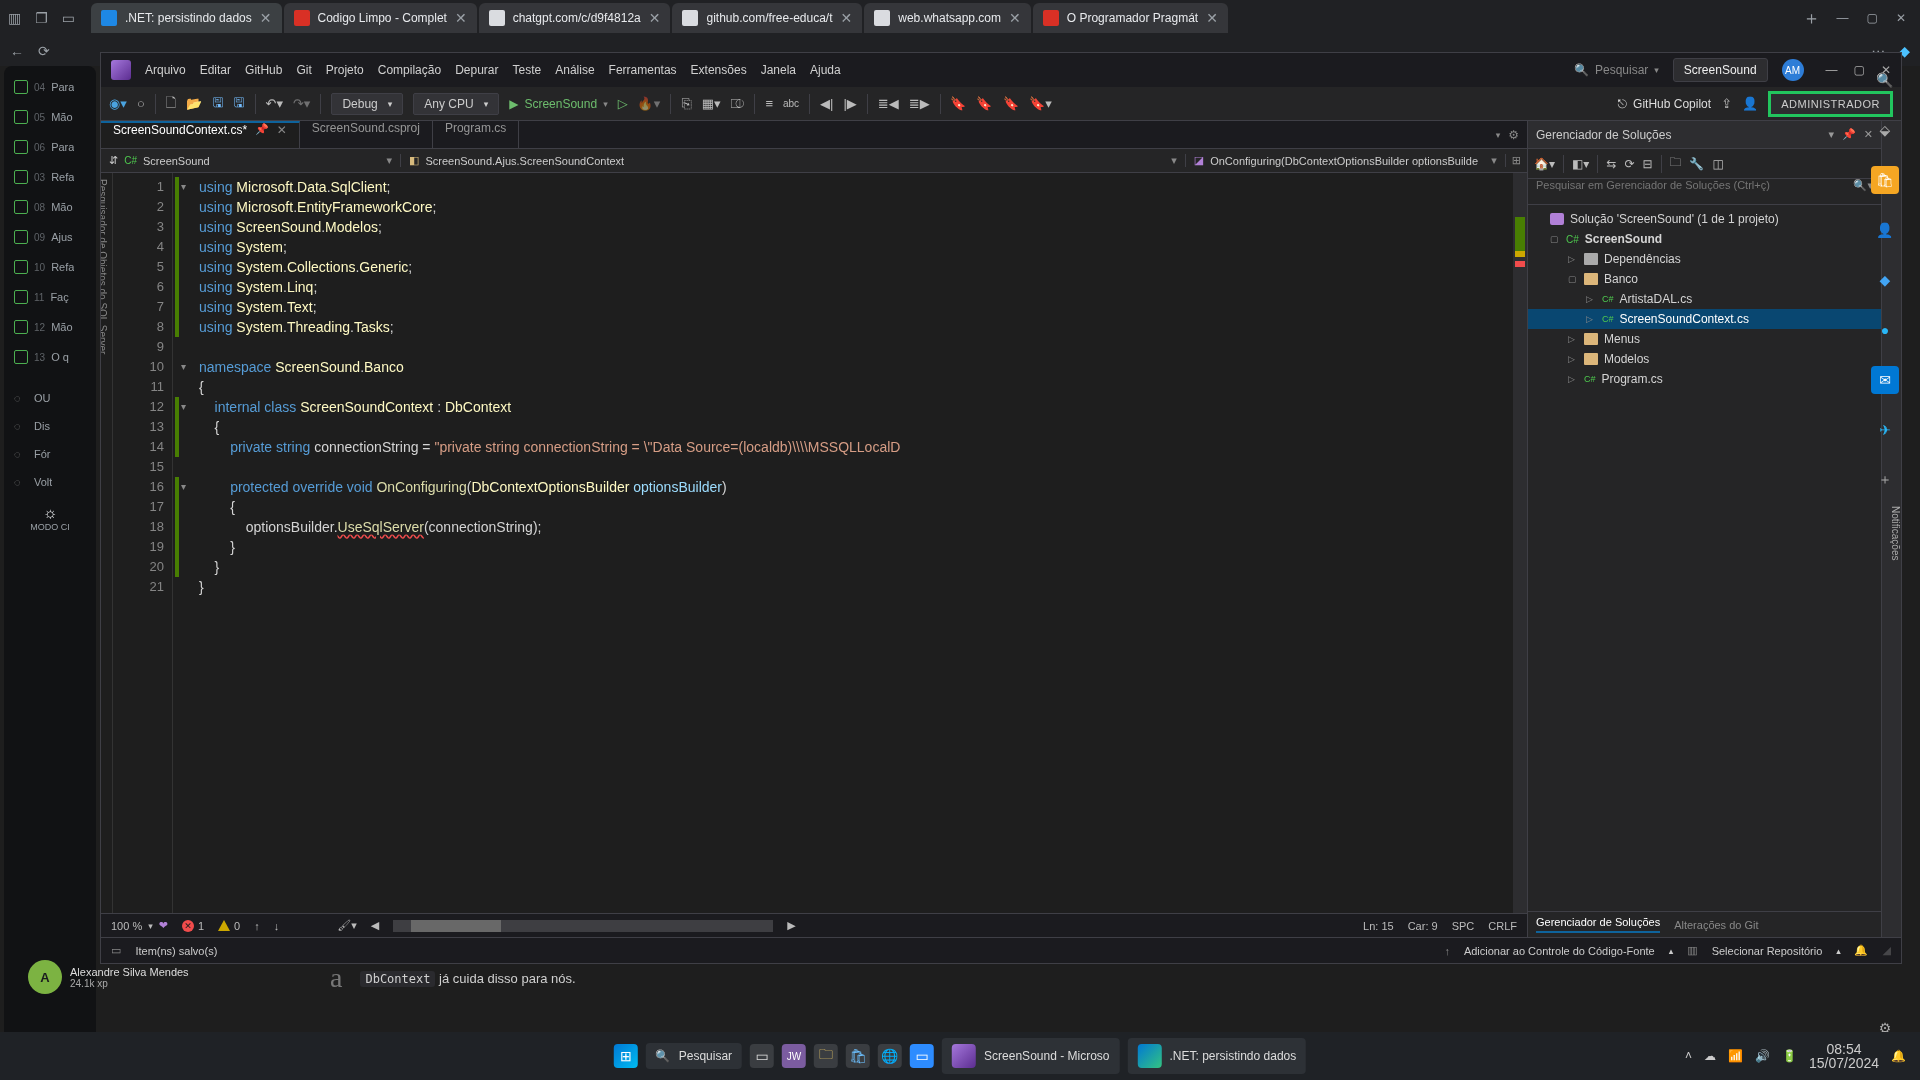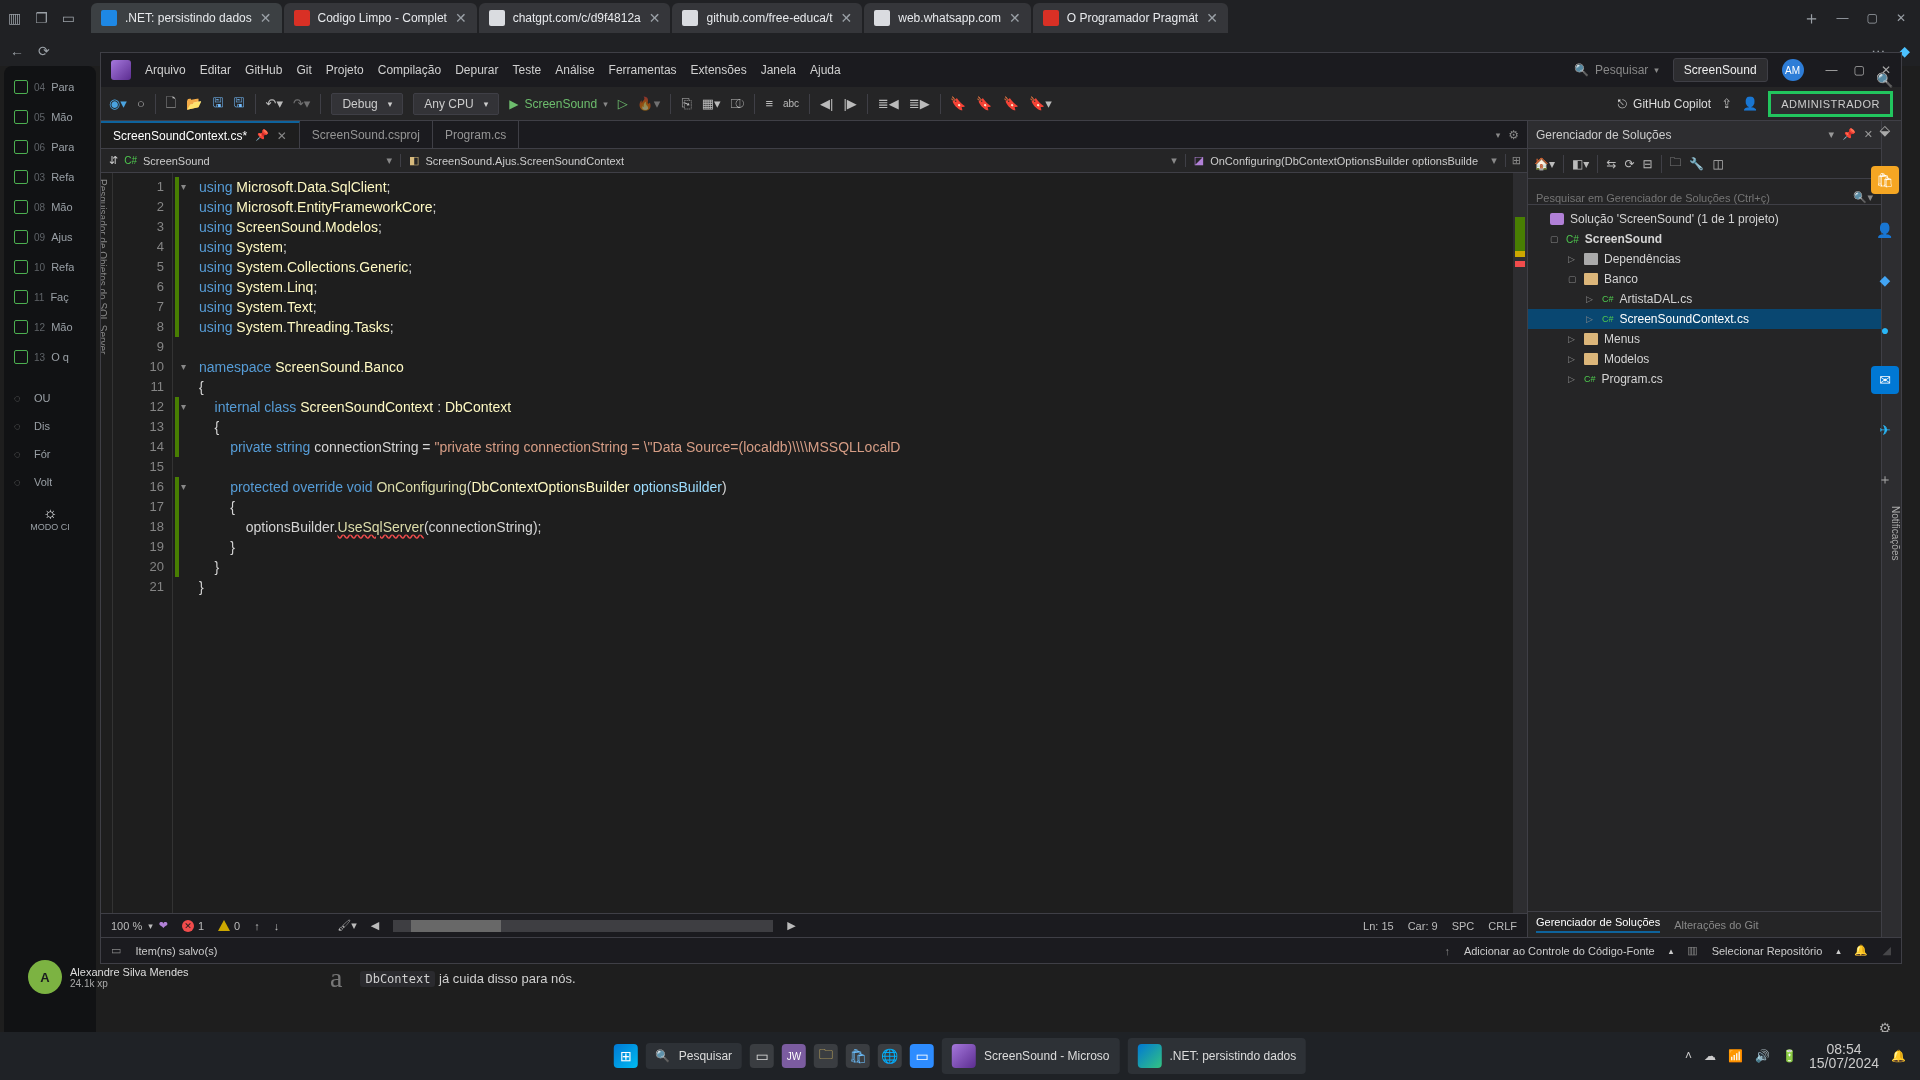--- a/index.html
+++ b/index.html
@@ -48,21 +48,21 @@
 .vs-toolbar .run .tri { color: #6dbd6d; }
 .vs-toolbar .ico { color: #bbb; font-size: 13px; }
 .vs-toolbar .spacer { flex: 1; }
 .vs-toolbar .copilot { display: flex; align-items: center; gap: 6px; color: #ddd; }
 .vs-toolbar .admin { background: #2d2d30; border: 3px solid #22c55e; padding: 4px 10px; font-size: 11px; letter-spacing: .5px; }
 
 .vs-body { flex: 1; display: flex; min-height: 0; }
 
 
 .doc-tabs { height: 28px; background: #1b1b1f; display: flex; align-items: stretch; font-size: 12px; border-bottom: 1px solid #3f3f46; }
-.doc-tabs .dtab { display: flex; align-items: center; gap: 8px; padding: 0 12px; color: #969696; border-right: 1px solid #3f3f46; }
+.doc-tabs .dtab { display: flex; gap: 8px; padding: 0 12px; color: #969696; border-right: 1px solid #3f3f46; }
 .doc-tabs .dtab.active { background: #1e1e1e; color: #fff; border-top: 2px solid #0e639c; }
 .doc-tabs .dtab .pin { color: #888; font-size: 11px; }
 .doc-tabs .dtab .x { color: #888; font-size: 12px; }
 .doc-tabs .fill { flex: 1; }
 .doc-tabs .r-icons { display: flex; align-items: center; gap: 8px; padding: 0 8px; color: #888; }
 
 
 .navbar2 { height: 24px; background: #252526; display: flex; align-items: center; font-size: 11px; color: #ccc; border-bottom: 1px solid #3f3f46; }
 .navbar2 .cell { display: flex; align-items: center; gap: 6px; padding: 0 8px; border-right: 1px solid #3f3f46; flex: 1; overflow: hidden; white-space: nowrap; }
 .navbar2 .cell:first-child { flex: 0 0 300px; }
@@ -107,21 +107,21 @@
 .edstat .hscroll .thumb { position: absolute; left: 18px; width: 90px; height: 100%; background: #686868; }
 
 
 .soln { width: 354px; background: #252526; display: flex; flex-direction: column; border-left: 1px solid #3f3f46; }
 .soln .shead { height: 28px; display: flex; align-items: center; padding: 0 8px; font-size: 12px; background: #2d2d30; border-bottom: 1px solid #3f3f46; }
 .soln .shead .spacer { flex: 1; }
 .soln .shead .ico { color: #999; font-size: 11px; margin-left: 8px; }
 .soln .stool { height: 30px; display: flex; align-items: center; padding: 0 6px; gap: 8px; border-bottom: 1px solid #3f3f46; }
 .soln .stool .ico { color: #bbb; font-size: 12px; }
 .soln .stool .sep { width: 1px; height: 18px; background: #3f3f46; }
-.soln .ssearch { height: 26px; display: flex; align-items: flex-end; padding: 0 8px; font-size: 11px; color: #888; border-bottom: 1px solid #3f3f46; gap: 6px; }
+.soln .ssearch { height: 26px; display: flex; align-items: flex-start; padding: 0 8px; font-size: 11px; color: #888; border-bottom: 1px solid #3f3f46; gap: 6px; }
 .soln .ssearch .sinput { flex: 1; background: transparent; border: none; color: #888; font-size: 11px; }
 .soln .tree { flex: 1; padding: 4px 0; font-size: 12px; color: #d4d4d4; overflow: auto; }
 .soln .tree .node { display: flex; align-items: center; gap: 6px; padding: 3px 8px; white-space: nowrap; }
 .soln .tree .node.sel { background: #094771; color: #fff; }
 .soln .tree .node .arrow { color: #888; width: 10px; font-size: 9px; }
 .soln .tree .node .ficon { width: 14px; height: 12px; display: inline-block; }
 .soln .tree .node .ficon.sln { background: #b180d7; border-radius: 2px; }
 .soln .tree .node .ficon.csproj { color: #4ec94e; font-size: 10px; width: auto; height: auto; }
 .soln .tree .node .ficon.fold { background: #dcb67a; border-radius: 1px; }
 .soln .tree .node .ficon.dep { background: #aaa; border-radius: 1px; }

